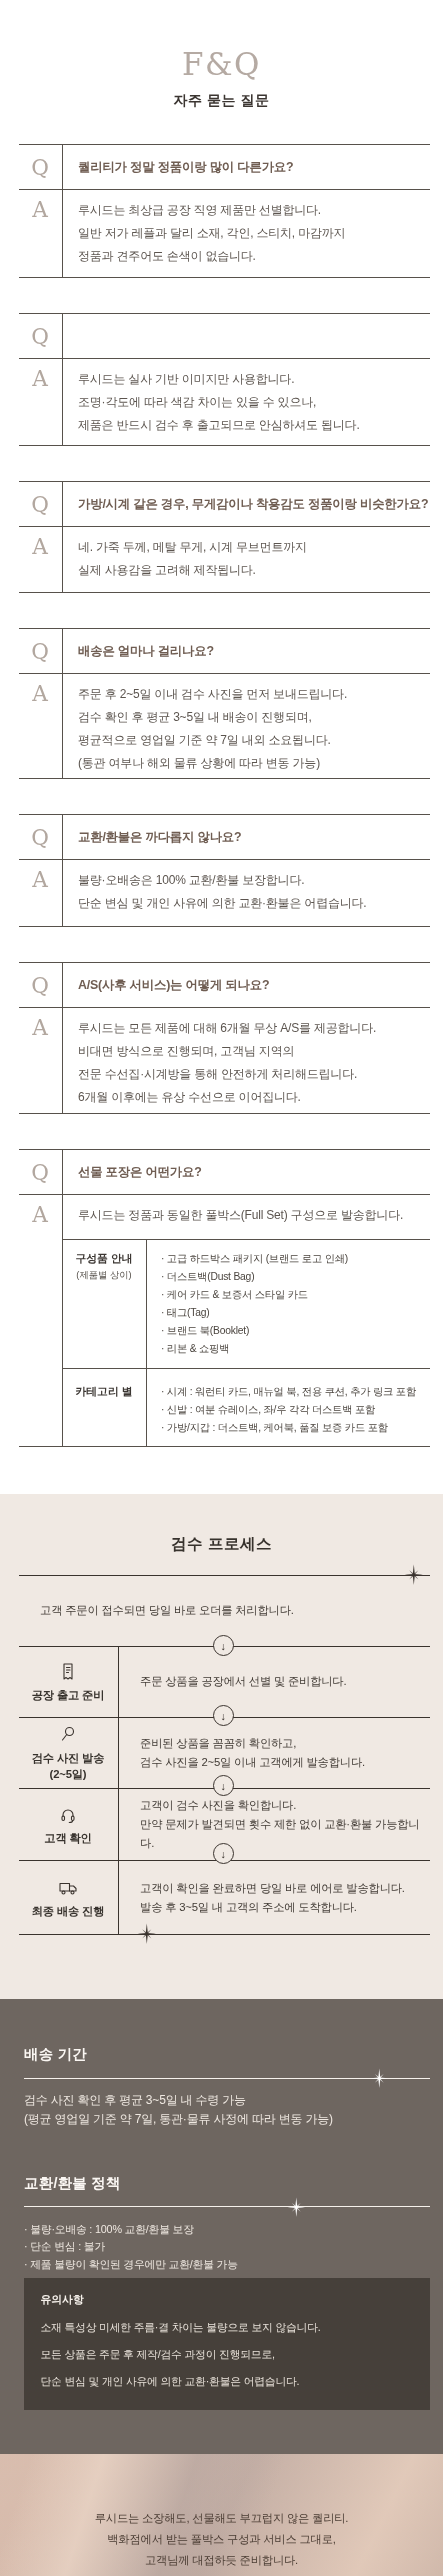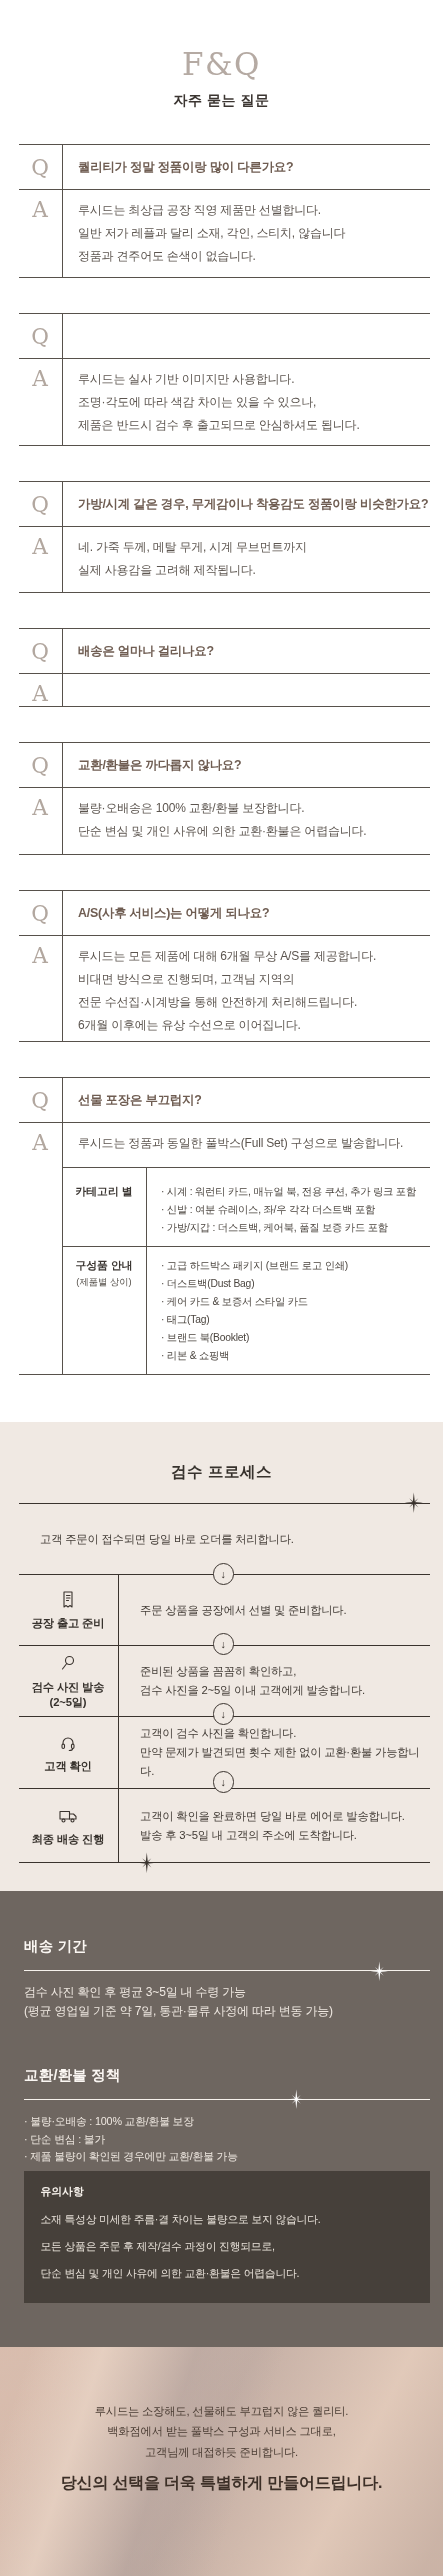--- a/index.html
+++ b/index.html
@@ -31,21 +31,21 @@
   
   .gift-row{display:flex;border-top:0.5px solid #57514b;}
   .gift-left{width:84px;flex:0 0 84px;border-right:0.5px solid #57514b;text-align:center;box-sizing:border-box;}
   .gift-left .gt{font-size:10.8px;font-weight:bold;color:#3b3632;}
   .gift-left .gs{margin-top:3.1px;font-size:9.3px;color:#55504a;}
   .gift-items{flex:1;padding:10.3px 5.2px 9.3px 14.4px;font-size:10.3px;line-height:18px;color:#4b453f;letter-spacing:-0.2px;}
   .g1{min-height:126px;box-sizing:border-box;} .g1 .gift-left{padding-top:12.4px;}
   .g2{min-height:78px;box-sizing:border-box;} .g2 .gift-left{padding-top:16.5px;}
   .g2 .gift-items{padding-top:14.4px;}
   
-  .section-process{margin-top:47px;background:#f0e9e3;padding:40px 0 28px;}
+  .section-process{margin-top:47px;background:#f0e9e3;padding:40px 0 64px;}
   .p-title{text-align:center;font-size:15.5px;font-weight:bold;color:#37322d;letter-spacing:0.5px;}
   .process-table{position:relative;margin:19.6px 13px 0 18.5px;border-bottom:0.5px solid #3a332e;}
   .p-row{display:flex;border-top:0.5px solid #3a332e;}
   .r136{min-height:70px;} .r135{min-height:70px;} .r132{min-height:68px;} .r141{min-height:73px;}
   .p-left{width:100px;flex:0 0 100px;border-right:0.5px solid #3a332e;display:flex;flex-direction:column;
           align-items:center;justify-content:center;padding:5.2px 0;box-sizing:border-box;}
   .p-icon{display:block;margin-bottom:4.1px;}
   .p-label{font-size:11.3px;font-weight:bold;color:#37322d;text-align:center;line-height:15.5px;letter-spacing:-0.2px;}
   .p-desc-wrap{flex:1;display:flex;align-items:center;padding:7.2px 5.2px 7.2px 21.6px;}
   .p-desc{font-size:11.3px;color:#403a34;line-height:19px;letter-spacing:-0.2px;}
@@ -85,21 +85,21 @@
 
   <section class="faq-block">
     <div class="q-row">
       <div class="letter">Q</div>
       <div class="q-text">퀄리티가 정말 정품이랑 많이 다른가요?</div>
     </div>
     <div class="body-row">
       <div class="letter">A</div>
       <div class="content">
         <div class="a-text ml mh168">루시드는 최상급 공장 직영 제품만 선별합니다.
-일반 저가 레플과 달리 소재, 각인, 스티치, 않습니다
+일반 저가 레플과 달리 소재, 각인, 스티치, 마감까지
 정품과 견주어도 손색이 없습니다.</div>
       </div>
     </div>
   </section>
 
   <section class="faq-block">
     <div class="q-row">
       <div class="letter">Q</div>
     </div>
     <div class="body-row">
@@ -126,20 +126,26 @@
     </div>
   </section>
 
   <section class="faq-block">
     <div class="q-row">
       <div class="letter">Q</div>
       <div class="q-text">배송은 얼마나 걸리나요?</div>
     </div>
     <div class="body-row">
       <div class="letter">A</div>
+      <div class="content">
+        <div class="a-text ml mh202">주문 후 2~5일 이내 검수 사진을 먼저 보내드립니다.
+검수 확인 후 평균 3~5일 내 배송이 진행되며,
+평균적으로 영업일 기준 약 7일 내외 소요됩니다.
+(통관 여부나 해외 물류 상황에 따라 변동 가능)</div>
+      </div>
     </div>
   </section>
 
   <section class="faq-block">
     <div class="q-row">
       <div class="letter">Q</div>
       <div class="q-text">교환/환불은 까다롭지 않나요?</div>
     </div>
     <div class="body-row">
       <div class="letter">A</div>
@@ -162,45 +168,45 @@
 비대면 방식으로 진행되며, 고객님 지역의
 전문 수선집·시계방을 통해 안전하게 처리해드립니다.
 6개월 이후에는 유상 수선으로 이어집니다.</div>
       </div>
     </div>
   </section>
 
   <section class="faq-block">
     <div class="q-row">
       <div class="letter">Q</div>
-      <div class="q-text">선물 포장은 부끄럽지?</div>
+      <div class="q-text">선물 포장은 어떤가요?</div>
     </div>
     <div class="body-row">
       <div class="letter">A</div>
       <div class="content">
         <div class="a-text ml mh85">루시드는 정품과 동일한 풀박스(Full Set) 구성으로 발송합니다.</div>
-        <div class="gift-row g2">
-          <div class="gift-left">
-            <div class="gt">카테고리 별</div>
-          </div>
-          <div class="gift-items ml">· 시계 : 워런티 카드, 매뉴얼 북, 전용 쿠션, 추가 링크 포함
-· 신발 : 여분 슈레이스, 좌/우 각각 더스트백 포함
-· 가방/지갑 : 더스트백, 케어북, 품질 보증 카드 포함</div>
-        </div>
         <div class="gift-row g1">
           <div class="gift-left">
             <div class="gt">구성품 안내</div>
             <div class="gs">(제품별 상이)</div>
           </div>
           <div class="gift-items ml">· 고급 하드박스 패키지 (브랜드 로고 인쇄)
 · 더스트백(Dust Bag)
 · 케어 카드 &amp; 보증서 스타일 카드
 · 태그(Tag)
 · 브랜드 북(Booklet)
 · 리본 &amp; 쇼핑백</div>
+        </div>
+        <div class="gift-row g2">
+          <div class="gift-left">
+            <div class="gt">카테고리 별</div>
+          </div>
+          <div class="gift-items ml">· 시계 : 워런티 카드, 매뉴얼 북, 전용 쿠션, 추가 링크 포함
+· 신발 : 여분 슈레이스, 좌/우 각각 더스트백 포함
+· 가방/지갑 : 더스트백, 케어북, 품질 보증 카드 포함</div>
         </div>
       </div>
     </div>
   </section>
 
 </div>
 
 <div class="section-process">
   <div class="p-title">검수 프로세스</div>
 

